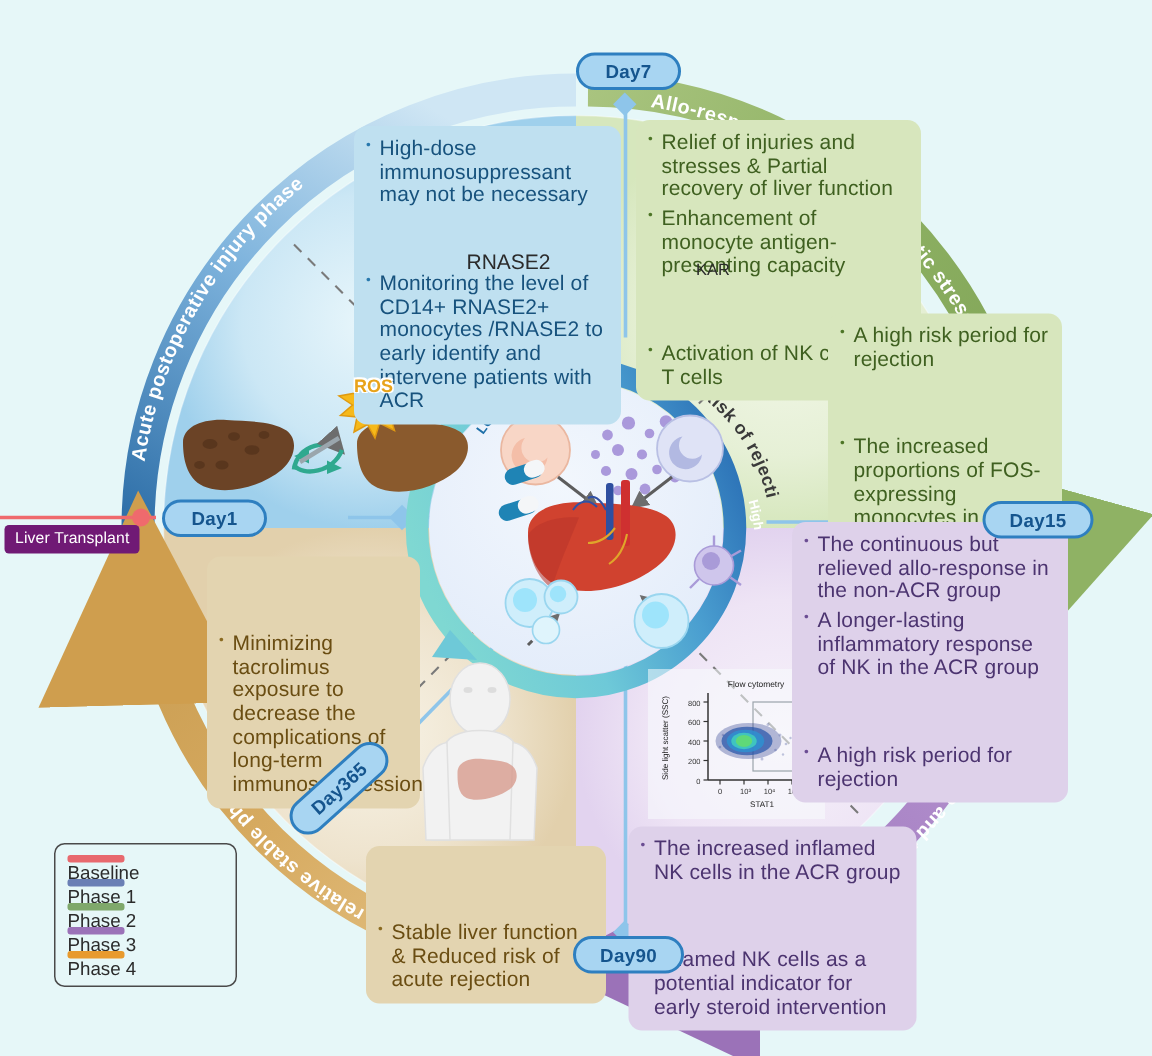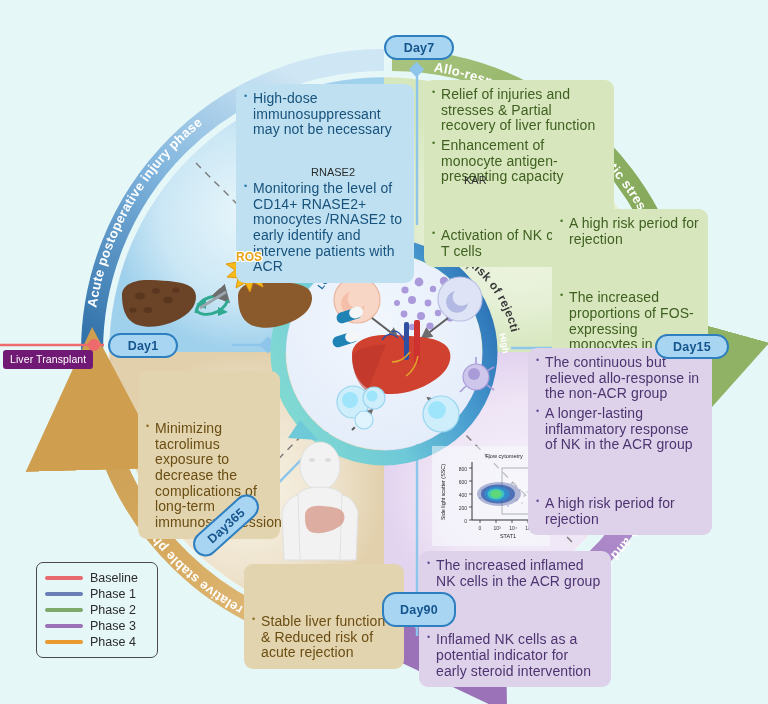--- a/index.html
+++ b/index.html
@@ -50,21 +50,21 @@
     padding:3px 7px 4px 7px;border-radius:3px;white-space:nowrap;
     letter-spacing:.1px;
   }
 
   
   #legend{
     position:absolute;left:36px;top:562px;width:122px;
     background:#e6f7f8;border:1.4px solid #4a4a4a;border-radius:7px;
     padding:7px 8px;box-sizing:border-box;
   }
-  .leg-row{display:flex;align-items:center;height:16px;}
+  .leg-row{display:flex;align-items:flex-start;height:16px;flex-direction:column;}
   .leg-swatch{width:38px;height:4.5px;border-radius:2px;margin-right:7px;flex:0 0 auto;}
   .leg-label{font-size:12.5px;color:#2b2b2b;}
 
   
   .arclabel{font-size:13.2px;fill:#ffffff;font-weight:bold;letter-spacing:.3px;}
   .arclabel-small{font-size:9px;fill:#1d6fa8;font-weight:bold;}
 
   
   .plain{position:absolute;font-size:10px;color:#333;}
 
@@ -616,30 +616,30 @@
 
   <div class="daypill" style="left:108px;top:333px;width:70px;height:25px;">
     <span>Day1</span>
   </div>
   <div class="daypill" style="left:384px;top:35px;width:70px;height:25px;">
     <span>Day7</span>
   </div>
   <div class="daypill" style="left:655px;top:334px;width:74px;height:25px;">
     <span>Day15</span>
   </div>
-  <div class="daypill" style="left:382px;top:592px;width:74px;height:35px;">
+  <div class="daypill" style="left:382px;top:624px;width:74px;height:25px;">
     <span>Day90</span>
   </div>
   <div class="daypill" style="left:186px;top:513px;width:80px;height:25px;transform:rotate(-42deg);">
     <span>Day365</span>
   </div>
 
   <div class="lt-badge" style="left:3px;top:350px;">Liver Transplant</div>
 
-  <div class="plain" style="left:311px;top:166px;font-size:11px;color:#2b2b2b;">RNASE2</div>
+  <div class="plain" style="left:311px;top:166px;font-size:14px;color:#2b2b2b;">RNASE2</div>
   <div class="plain" style="left:424px;top:174px;font-size:11px;color:#2b2b2b;padding-left:40px;">KAR</div>
   <div class="plain" style="left:236px;top:250px;font-size:12px;font-weight:bold;color:#e8a31a;
               text-shadow:-1px -1px 0 #fff,1px -1px 0 #fff,-1px 1px 0 #fff,1px 1px 0 #fff;text-align:center;">ROS</div>
 
   <div id="legend">
     <div class="leg-row">
       <span class="leg-swatch" id="sw0" style="background: rgb(232, 105, 110);"></span>
       <span class="leg-label">Baseline</span>
     </div>
     <div class="leg-row">

